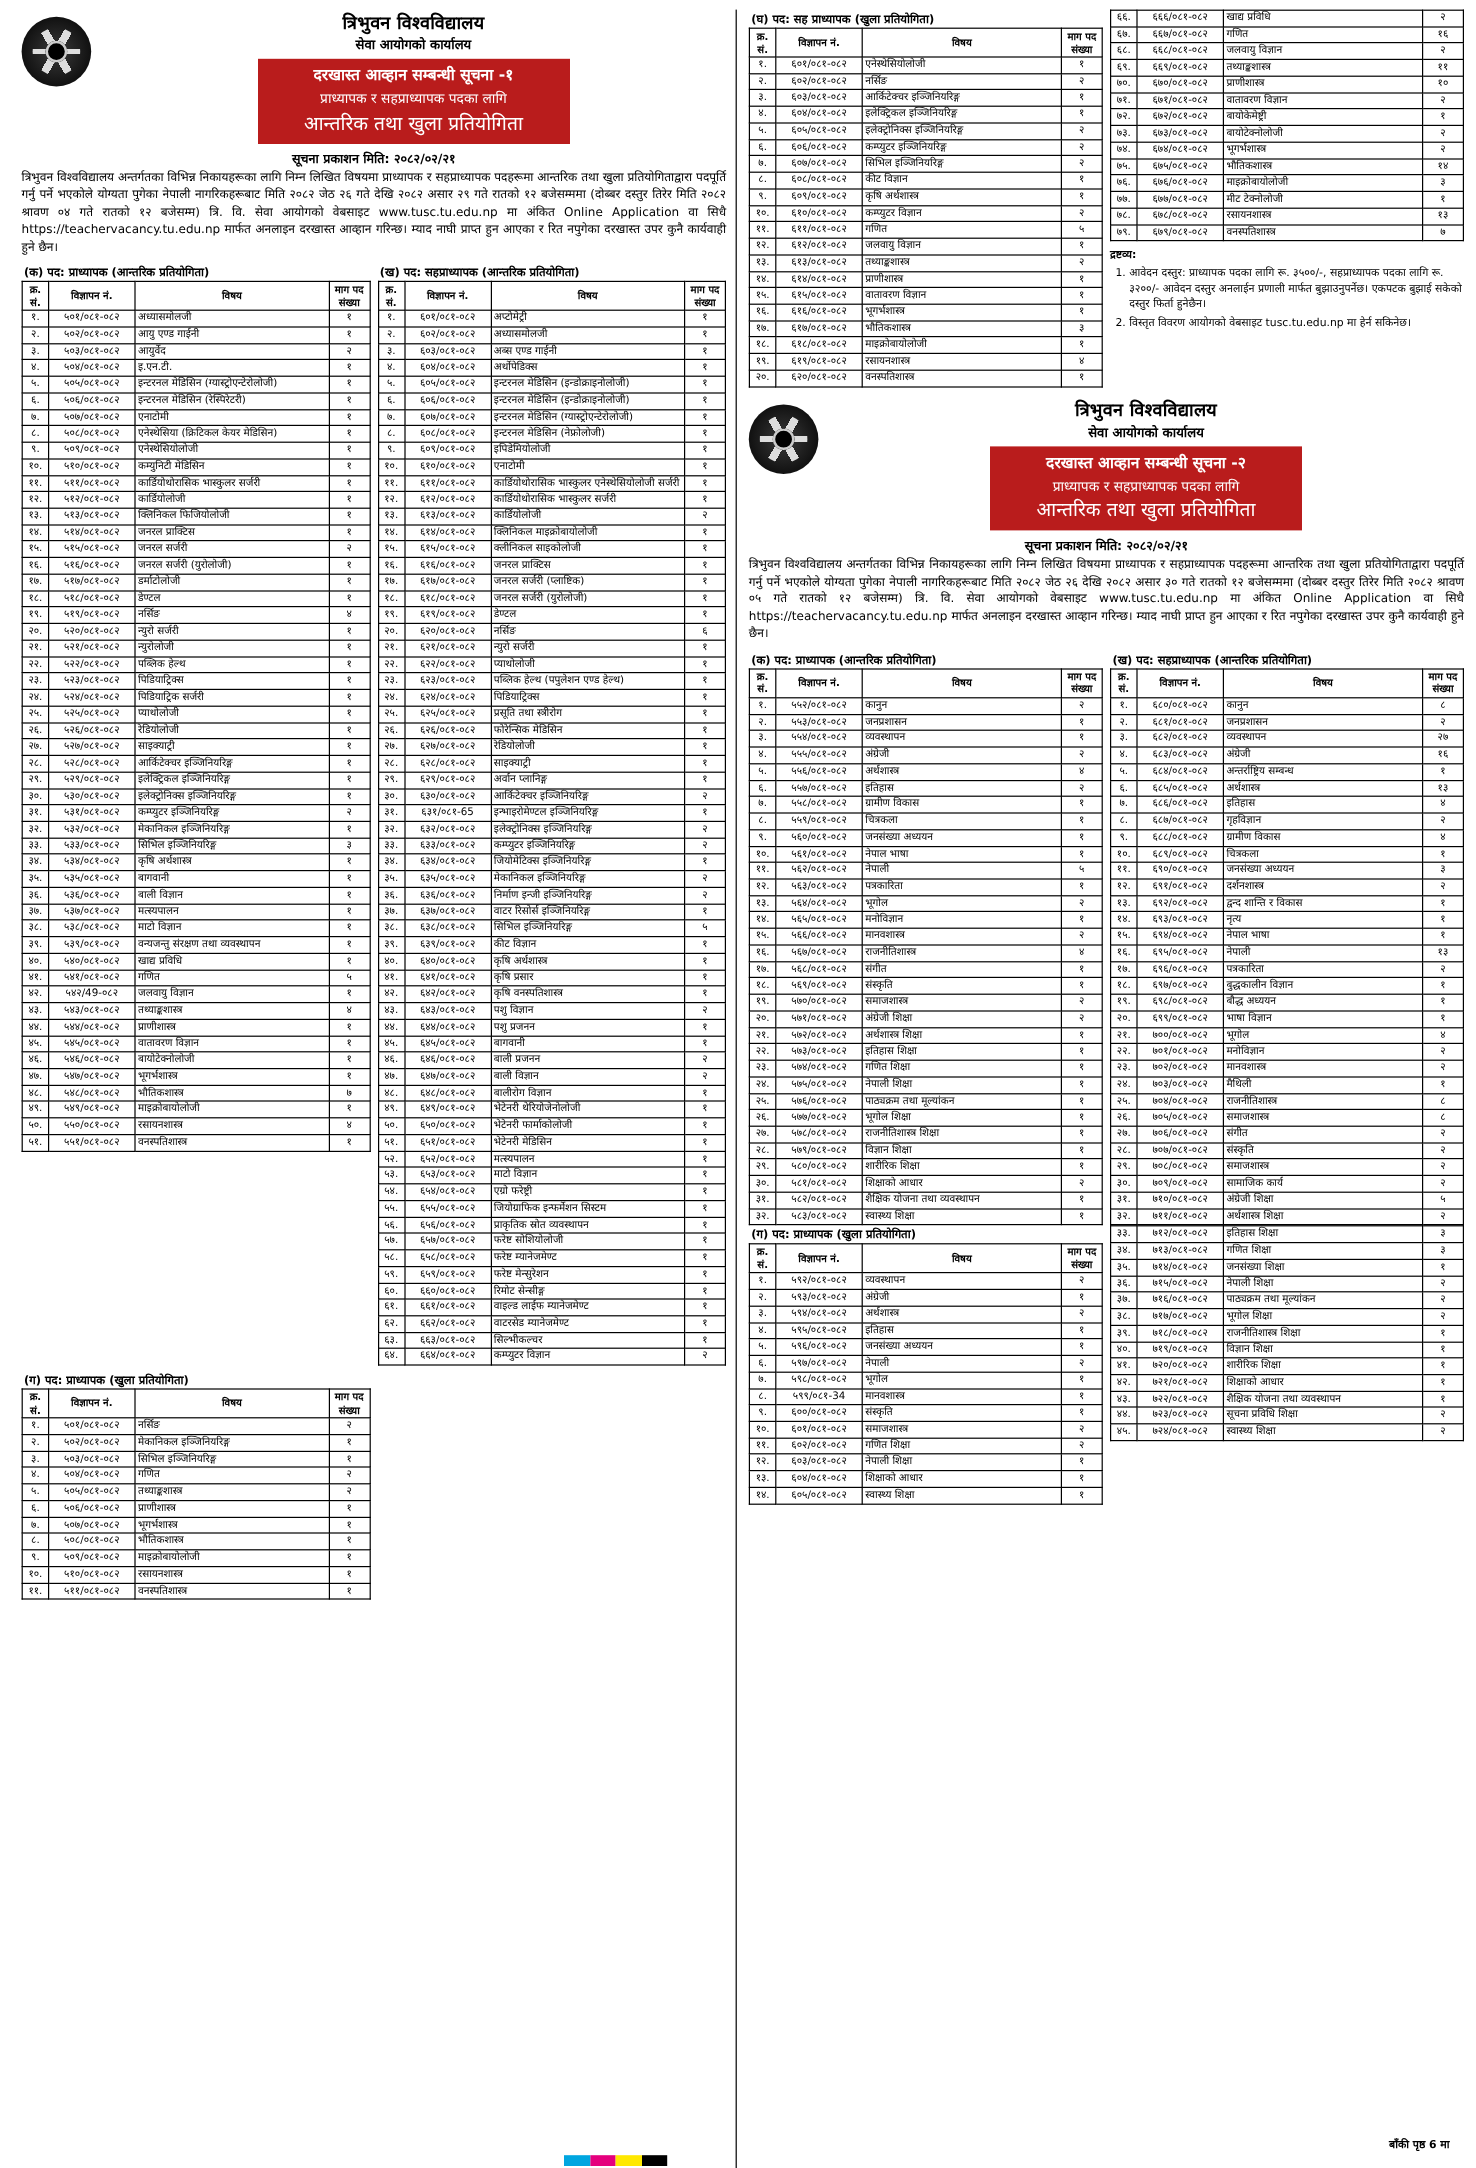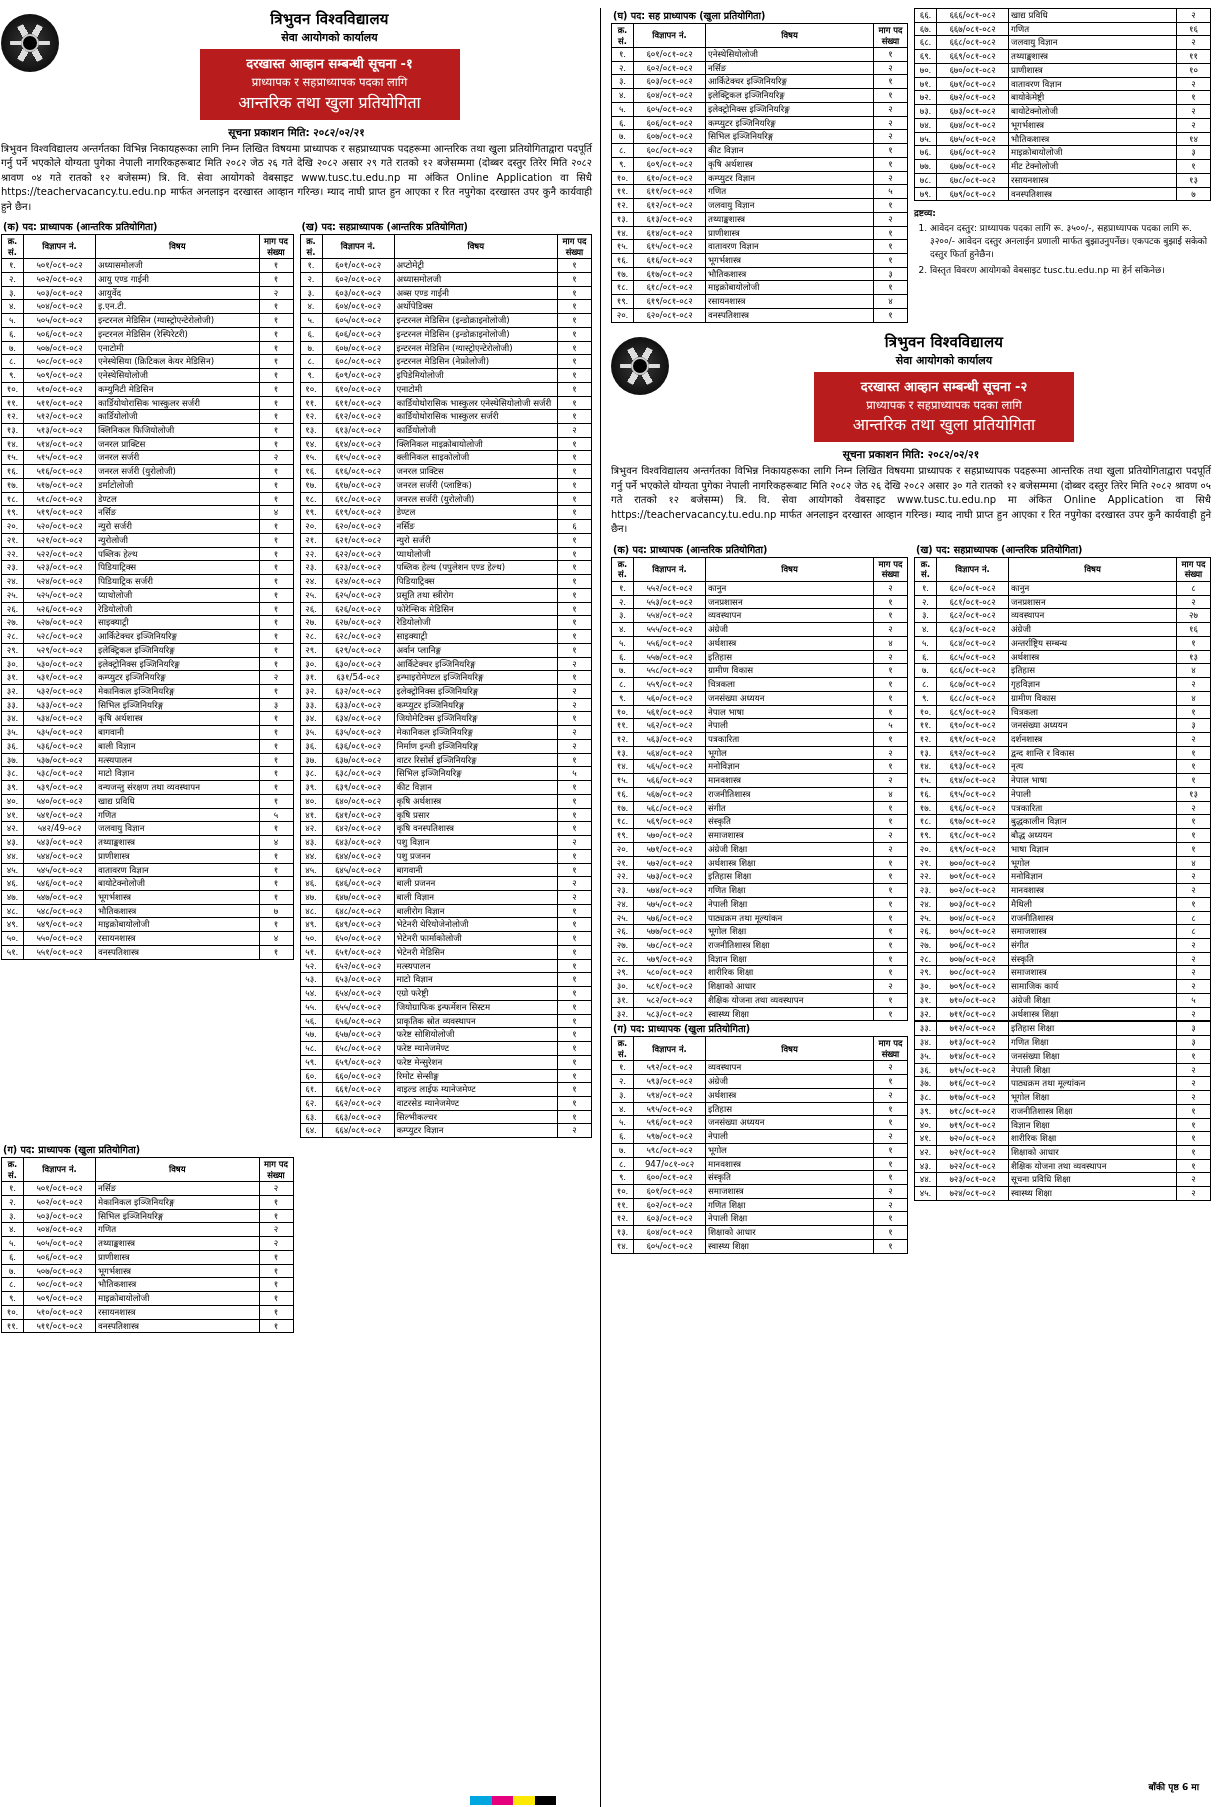--- a/index.html
+++ b/index.html
@@ -9,21 +9,21 @@
     font-family: "DejaVu Sans", sans-serif;
     width: 1230px;
     height: 1807px;
     position: relative;
     color: #000;
   }
   .page {
     width: 1230px;
     height: 1807px;
     position: relative;
-    padding: 8px 10px 0 1px;
+    padding: 8px 10px 0 18px;
     display: flex;
     gap: 10px;
   }
   .col { width: 600px; position: relative; }
   .col-left { border-right: 1px solid #000; padding-right: 8px; }
 
   
   .hdr {
     display: flex;
     align-items: flex-start;
@@ -669,21 +669,21 @@
                 <td class="c-num">१</td>
               </tr>
               <tr>
                 <td class="c-sn">३०.</td>
                 <td class="c-ad">६३०/०८१-०८२</td>
                 <td class="c-sub">आर्किटेक्चर इञ्जिनियरिङ्ग</td>
                 <td class="c-num">२</td>
               </tr>
               <tr>
                 <td class="c-sn">३१.</td>
-                <td class="c-ad">६३१/54-०८२</td>
+                <td class="c-ad">६३१/०८१-65</td>
                 <td class="c-sub">इन्भाइरोमेण्टल इञ्जिनियरिङ्ग</td>
                 <td class="c-num">१</td>
               </tr>
               <tr>
                 <td class="c-sn">३२.</td>
                 <td class="c-ad">६३२/०८१-०८२</td>
                 <td class="c-sub">इलेक्ट्रोनिक्स इञ्जिनियरिङ्ग</td>
                 <td class="c-num">२</td>
               </tr>
               <tr>
@@ -1480,21 +1480,21 @@
                 <td class="c-num">२</td>
               </tr>
               <tr>
                 <td class="c-sn">७.</td>
                 <td class="c-ad">५९८/०८१-०८२</td>
                 <td class="c-sub">भूगोल</td>
                 <td class="c-num">१</td>
               </tr>
               <tr>
                 <td class="c-sn">८.</td>
-                <td class="c-ad">947/०८१-०८२</td>
+                <td class="c-ad">५९९/०८१-34</td>
                 <td class="c-sub">मानवशास्त्र</td>
                 <td class="c-num">१</td>
               </tr>
               <tr>
                 <td class="c-sn">९.</td>
                 <td class="c-ad">६००/०८१-०८२</td>
                 <td class="c-sub">संस्कृति</td>
                 <td class="c-num">१</td>
               </tr>
               <tr>

